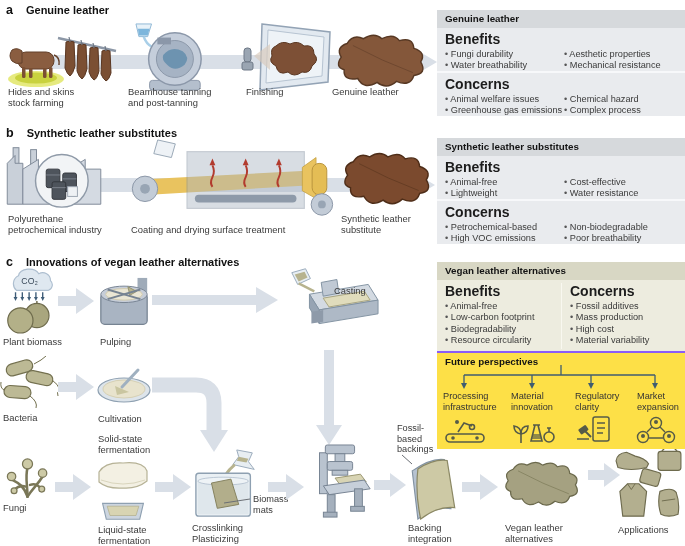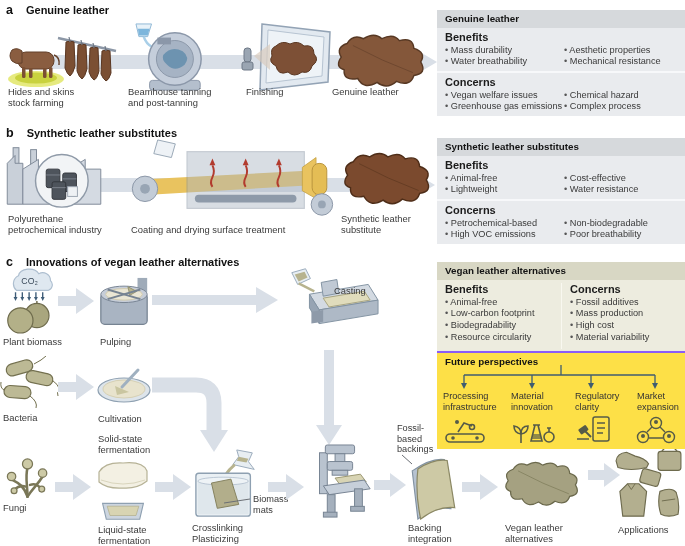--- a/index.html
+++ b/index.html
@@ -11,21 +11,21 @@
   .abs{position:absolute;}
   .lbl{position:absolute;font-size:9.4px;line-height:1.2;color:#3a3a3a;white-space:pre-line;}
   .callout{position:absolute;font-size:9.2px;line-height:1.15;color:#3a3a3a;white-space:pre-line;}
   
   .infobox{position:absolute;width:248px;}
   .ib-head{font-weight:bold;font-size:9.8px;color:#141414;padding:3px 8px 4px;}
   .gray .ib-head{background:#d6d9dc;}
   .beige .ib-head{background:#d8d7c4;}
   .gray .ib-sec{background:#e9ebee;padding:3px 8px 2px;height:38px;}
   .gray .ib-sec.second{border-top:2px solid #f7f8fa;}
-  .sec-title{font-weight:bold;font-size:11px;color:#1c1c1c;line-height:1.26;}
+  .sec-title{font-weight:bold;font-size:14px;color:#1c1c1c;line-height:1.26;}
   .bullet{font-size:9.2px;line-height:1.26;color:#3a3a3a;}
   .bullet::before{content:"• ";color:#555;}
   .cols{display:flex;}
   .col1{width:119px;}
   .col2{flex:1;}
   
   .beige-body{background:#edecdf;display:flex;height:66px;padding:3px 0 2px;}
   .beige-body .bcol{padding:0 8px;}
   .beige-body .bcol.first{width:108px;}
   .beige-body .bcol.secondcol{flex:1;border-left:1px solid #f9f8f0;}
@@ -110,34 +110,34 @@
 and post-tanning</div>
   <div class="lbl" style="left:246px;top:86px">Finishing</div>
   <div class="lbl" style="left:332px;top:86px">Genuine leather</div>
 
   <div class="infobox gray" style="left:437px;top:10px">
     <div class="ib-head">Genuine leather</div>
     <div class="ib-sec">
       <div class="sec-title">Benefits</div>
       <div class="cols">
         <div class="col1">
-          <div class="bullet">Mass durability</div>
+          <div class="bullet">Fungi durability</div>
           <div class="bullet">Water breathability</div>
         </div>
         <div class="col2">
           <div class="bullet">Aesthetic properties</div>
           <div class="bullet">Mechanical resistance</div>
         </div>
       </div>
     </div>
     <div class="ib-sec second">
       <div class="sec-title">Concerns</div>
       <div class="cols">
         <div class="col1">
-          <div class="bullet">Vegan welfare issues</div>
+          <div class="bullet">Animal welfare issues</div>
           <div class="bullet">Greenhouse gas emissions</div>
         </div>
         <div class="col2">
           <div class="bullet">Chemical hazard</div>
           <div class="bullet">Complex process</div>
         </div>
       </div>
     </div>
   </div>
 

